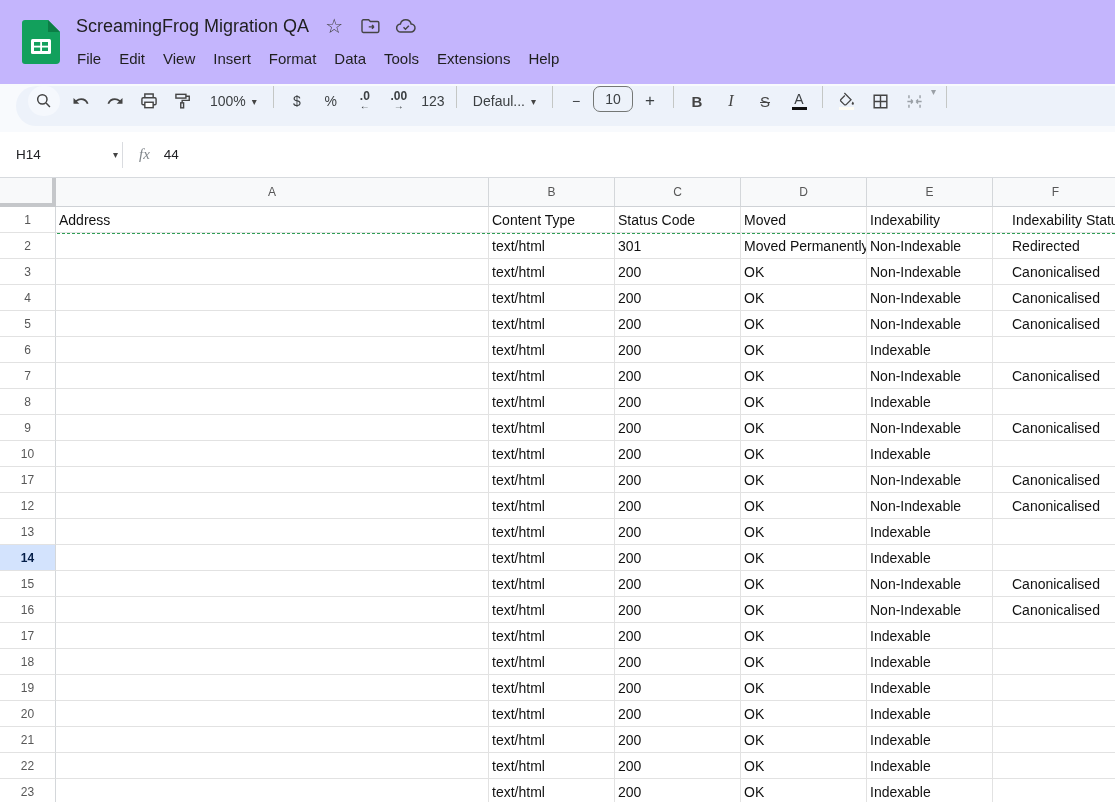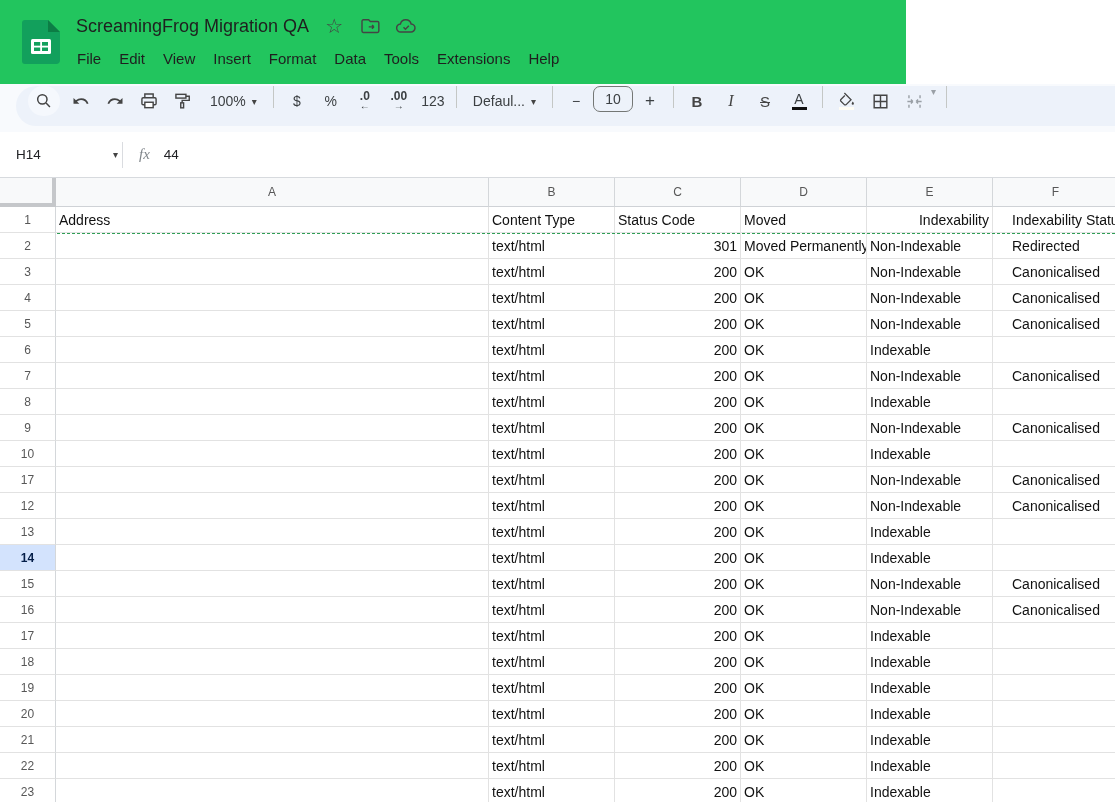--- a/index.html
+++ b/index.html
@@ -1,21 +1,21 @@
 <!DOCTYPE html>
 <html><head>
 <meta charset="utf-8">
 <style>
   * { margin:0; padding:0; box-sizing:border-box; }
   html,body { background:#fff; }
   body { font-family:"Liberation Sans", sans-serif; }
   #app { position:relative; width:1115px; height:802px; overflow:hidden; background:#fff; }
 
   
-  .topbar { position:absolute; top:0; left:0; width:906px; height:84px; background:#22c55e; }
+  .topbar { position:absolute; top:0; left:0; width:1115px; height:84px; background:#c4b5fd; }
   .logo { position:absolute; left:22px; top:20px; width:38px; height:44px; }
   .doc-title-row { position:absolute; left:76px; top:15px; display:flex; align-items:center; gap:14px; }
   .doc-title { font-size:18px; color:#1f1f1f; }
   .title-icon { width:22px; height:22px; display:flex; align-items:center; justify-content:center; color:#444; font-size:20px; }
   .menubar { position:absolute; left:68px; top:46px; display:flex; }
   .menu-item { font-size:15px; color:#1f1f1f; padding:4px 9px; border-radius:6px; cursor:default; }
 
   
   .toolbar-zone { position:absolute; top:84px; left:0; width:1115px; height:48px; background:#f8fafd; }
   .toolbar { position:absolute; left:16px; top:2px; width:1099px; height:40px; background:#edf2fa;
@@ -59,21 +59,21 @@
              display:flex; align-items:center; justify-content:center; font-size:12px; color:#575757; flex:none; }
   .rowheads { position:absolute; top:29px; left:0; width:56px; }
   .rowhead { width:56px; height:26px; background:#fff; border-right:1px solid #d4d7da; border-bottom:1px solid #e2e2e2;
              display:flex; align-items:center; justify-content:center; font-size:12px; color:#575757; }
   .rowhead.sel { background:#d3e3fd; color:#041e49; font-weight:bold; }
   .cellarea { position:absolute; top:29px; left:56px; }
   .gridrow { display:flex; height:26px; }
   .cell { height:26px; background:#fff; border-right:1px solid #e2e2e2; border-bottom:1px solid #e2e2e2;
           font-size:14px; color:#111; padding:0 3px; display:flex; align-items:center;
           white-space:nowrap; overflow:hidden; flex:none; }
-  .cell.num { justify-content:flex-end; }
+  .cell.num { }
   .cell.spill { overflow:visible; }
   .cell.spill span { white-space:nowrap;margin-left:16px; }
   .frozen-line { position:absolute; top:55px; left:57px; width:1058px; height:0;
                  border-top:1px dashed #2f9e56; z-index:5; }
 </style>
 </head>
 <body>
 
 <div id="app">
 
@@ -266,21 +266,21 @@
           </div>
           <div class="cell" style="width: 126px;">
             <span>Content Type</span>
           </div>
           <div class="cell" style="width: 126px;">
             <span>Status Code</span>
           </div>
           <div class="cell" style="width: 126px;">
             <span>Moved</span>
           </div>
-          <div class="cell" style="width: 126px; justify-content: flex-end;">
+          <div class="cell" style="width: 126px;">
             <span>Indexability</span>
           </div>
           <div class="cell spill" style="width: 126px;">
             <span>Indexability Status</span>
           </div>
         </div>
         <div class="gridrow">
           <div class="cell" style="width: 433px;">
             <span></span>
           </div>

